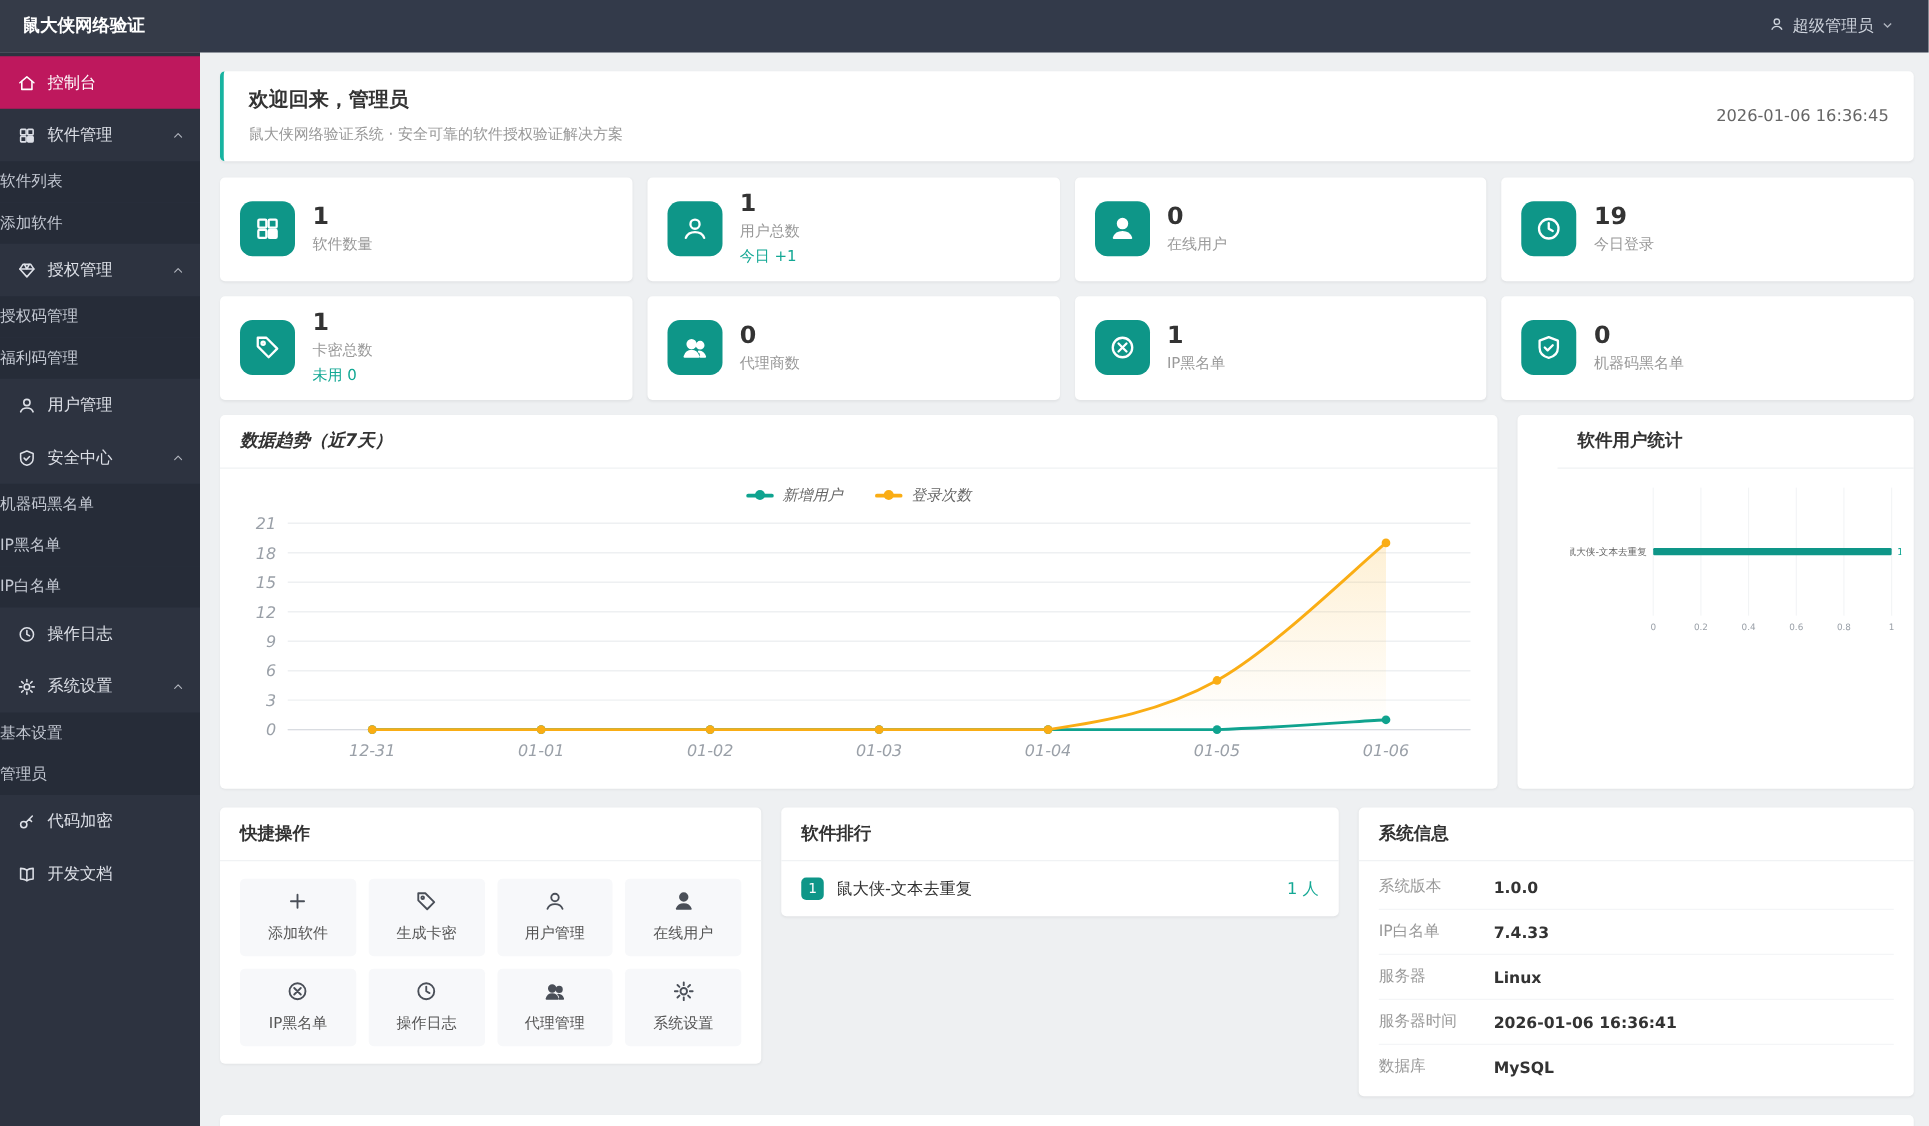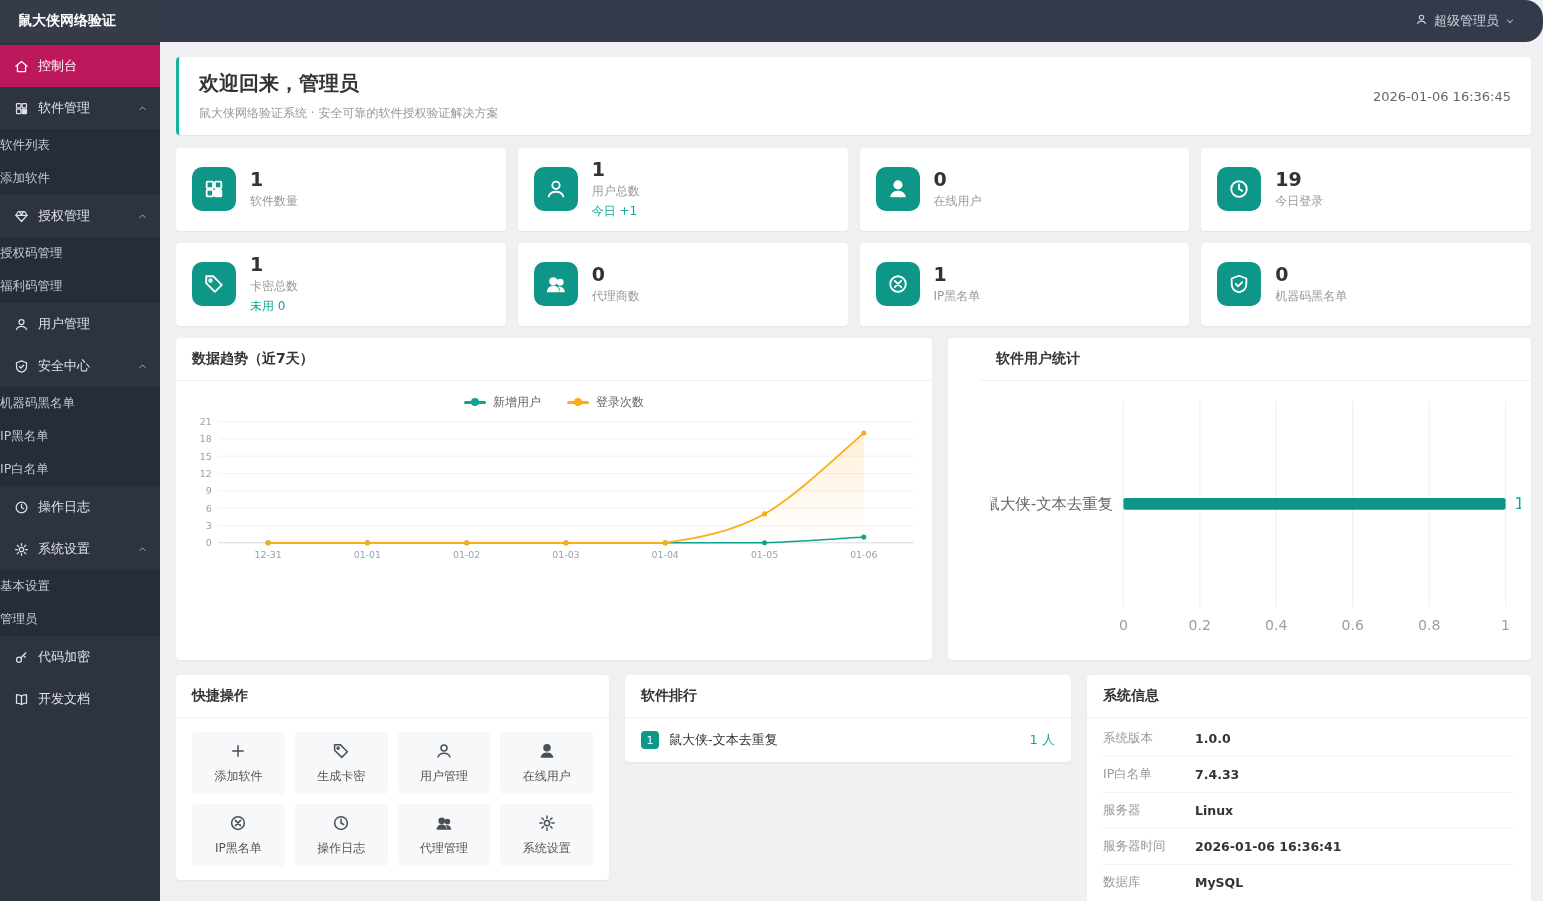--- a/index.html
+++ b/index.html
@@ -4,21 +4,21 @@
 <style>
   * { box-sizing: border-box; }
   html,body { margin:0; padding:0; }
   body {
     width:1543px; height:901px; overflow:hidden;
     background:#eef0f2;
     font-family:"DejaVu Sans","Liberation Sans",sans-serif;
     -webkit-font-smoothing:antialiased;
   }
   
-  .topbar { height:42px; display:flex; background:#333a4a;border-radius:18px; }
+  .topbar { height:42px; display:flex; background:#333a4a; }
   .logo {
     width:160px; flex-shrink:0; background:#353b48; color:#fff;
     font-size:14px; font-weight:bold; display:flex; align-items:center;
     padding-left:18px;
   }
   .topbar-right {
     flex:1; display:flex; align-items:center; justify-content:flex-end;
     padding-right:28px; color:#ced3dc; font-size:13px;
   }
   .user-menu { display:flex; align-items:center; gap:6px; cursor:pointer; }
@@ -47,40 +47,40 @@
   .card-header {
     padding:12px 16px; font-size:14px; font-weight:600; color:#333;
     border-bottom:1px solid #f0f2f4;
   }
 
   
   .welcome {
     display:flex; align-items:center; justify-content:space-between;
     border-left:3px solid #17b3a0; padding:13px 20px; margin-bottom:13px;
   }
-  .welcome-title { font-size:20px; font-weight:bold; color:#333; margin:0 0 8px; }
+  .welcome-title { font-size:16px; font-weight:bold; color:#333; margin:0 0 8px; }
   .welcome-sub { font-size:12px; color:#999; margin:0; }
   .welcome-date { font-size:13px; color:#666; }
 
   
   .stats-grid { display:grid; grid-template-columns:repeat(4,1fr); gap:12px; margin-bottom:12px; }
   .stat-card { display:flex; align-items:center; gap:14px; padding:11px 16px; min-height:66px; }
   .stat-ico {
     width:44px; height:44px; border-radius:10px; background:#0e9688; color:#fff;
     display:flex; align-items:center; justify-content:center; flex-shrink:0;
   }
   .stat-ico svg { width:22px; height:22px; }
   .stat-num { font-size:19px; font-weight:bold; color:#333; line-height:1.1; }
   .stat-label { font-size:12px; color:#999; margin-top:3px; }
   .stat-extra { font-size:12px; color:#13a894; margin-top:3px; }
   .stat-extra:empty { display:none; }
 
   
   .charts-row { display:flex; gap:16px; margin-bottom:15px; }
-  .chart-card-left { width:756px; flex-shrink:0; }
+  .chart-card-left { width:1022px; flex-shrink:0;font-style:italic; }
   .chart-card-right { flex:1;padding-left:32px; }
   .legend { display:flex; justify-content:center; gap:26px; padding:13px 16px 0; font-size:12px; color:#666; }
   .legend-item { display:flex; align-items:center; gap:7px; cursor:pointer; }
   .legend-mark { width:22px; height:3px; border-radius:2px; position:relative; }
   .legend-mark i { position:absolute; left:7px; top:-2.5px; width:8px; height:8px; border-radius:50%; display:block; }
   .chart-body { padding:2px 10px 8px; }
   .chart-body svg { display:block; width:100%; height:auto; }
   text.tick { font-size:11px; fill:#9aa0a8; }
   text.cat  { font-size:12px; fill:#666; }
   text.val  { font-size:12px; fill:#13a894; }

